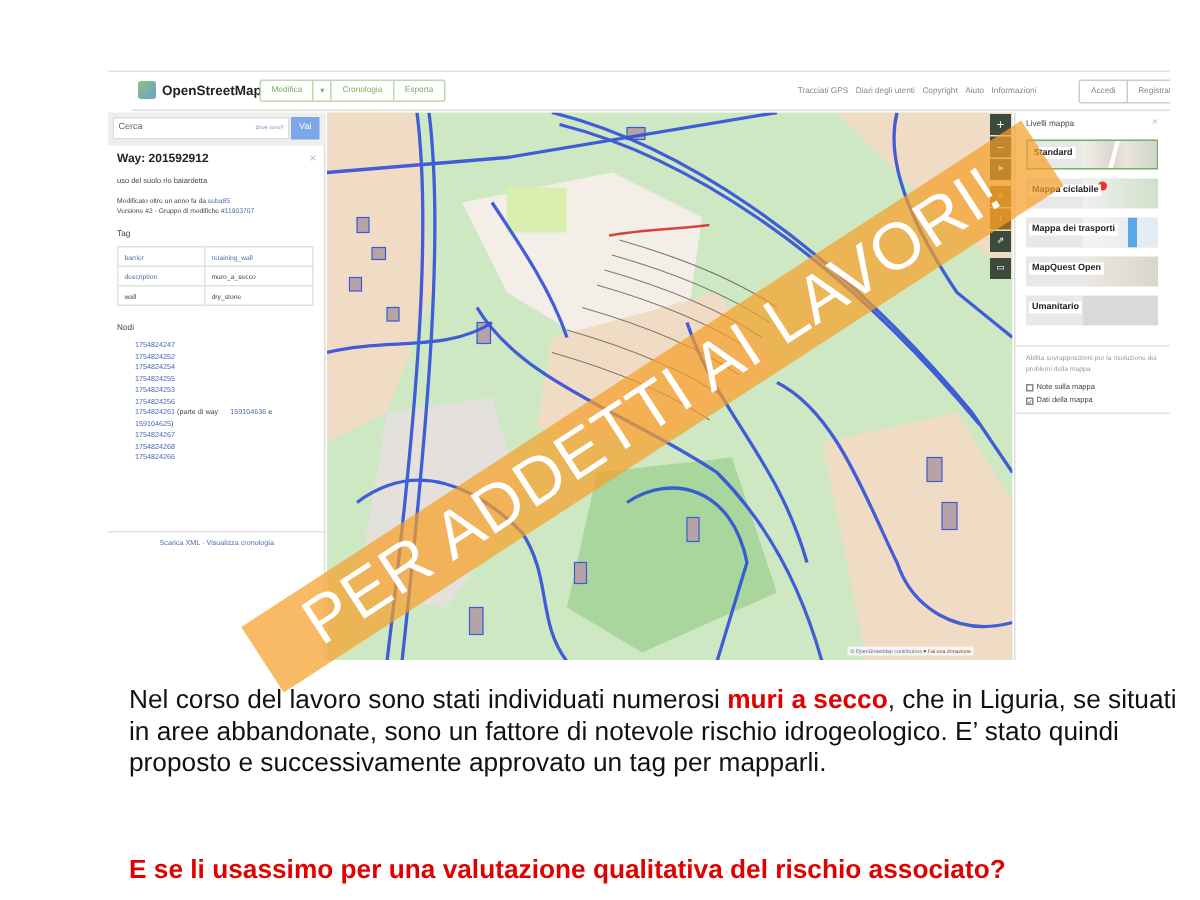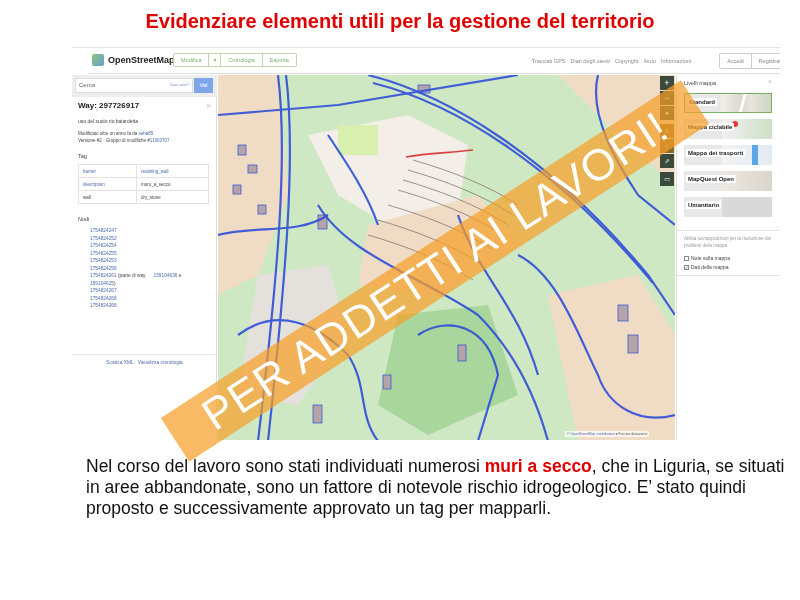--- a/index.html
+++ b/index.html
@@ -80,21 +80,20 @@
   .banner span { color: #fff; font-size: 44px; font-family: "Liberation Sans", sans-serif; letter-spacing: 1px; white-space: nowrap; }
 
   .body-text { position: absolute; left: 86px; top: 456px; width: 700px; font-size: 17.5px; line-height: 21px; color: #111; font-family: "Liberation Sans", sans-serif; }
   .body-text .hl { color: #e00000; font-weight: bold; }
   .question { position: absolute; left: 86px; top: 569px; font-size: 17.5px; color: #e00000; font-weight: bold; font-family: "Liberation Sans", sans-serif; }
 </style>
 </head>
 <body>
 
 <div class="slide">
-  <div class="slide-title">Evidenziare elementi utili per la gestione del territorio</div>
 
   <div class="screenshot">
 
     <div class="osm-header">
       <div class="osm-logo">
         <div class="logo-mark"></div>
         <span>OpenStreetMap</span>
       </div>
       <div class="nav-tabs">
         <div class="tab">Modifica</div>
@@ -118,21 +117,21 @@
     <div class="sidebar">
       <div class="search-bar">
         <div class="search-input">
           <span>Cerca</span>
           <span class="where">Dove sono?</span>
         </div>
         <div class="go-btn">Vai</div>
       </div>
 
       <div class="feature">
-        <div class="feature-title">Way: 297726917</div>
+        <div class="feature-title">Way: 201592912</div>
         <div class="feature-close">×</div>
         <div class="feature-desc">uso del suolo rio baiardetta</div>
         <div class="feature-meta">
           <div>
             <span>Modificato oltre un anno fa da </span><span class="link">seba85</span>
           </div>
           <div>
             <span>Versione #2 · Gruppo di modifiche #</span><span class="link">11903707</span>
           </div>
         </div>
@@ -285,13 +284,14 @@
     </div>
   </div>
 
   <div class="banner">
     <span>PER ADDETTI AI LAVORI!</span>
   </div>
 
   <div class="body-text">
     <span>Nel corso del lavoro sono stati individuati numerosi </span><span class="hl">muri a secco</span><span>, che in Liguria, se situati in aree abbandonate, sono un fattore di notevole rischio idrogeologico. E’ stato quindi proposto e successivamente approvato un tag per mapparli.</span>
   </div>
+  <div class="question">E se li usassimo per una valutazione qualitativa del rischio associato?</div>
 </div>
 
 </body></html>

